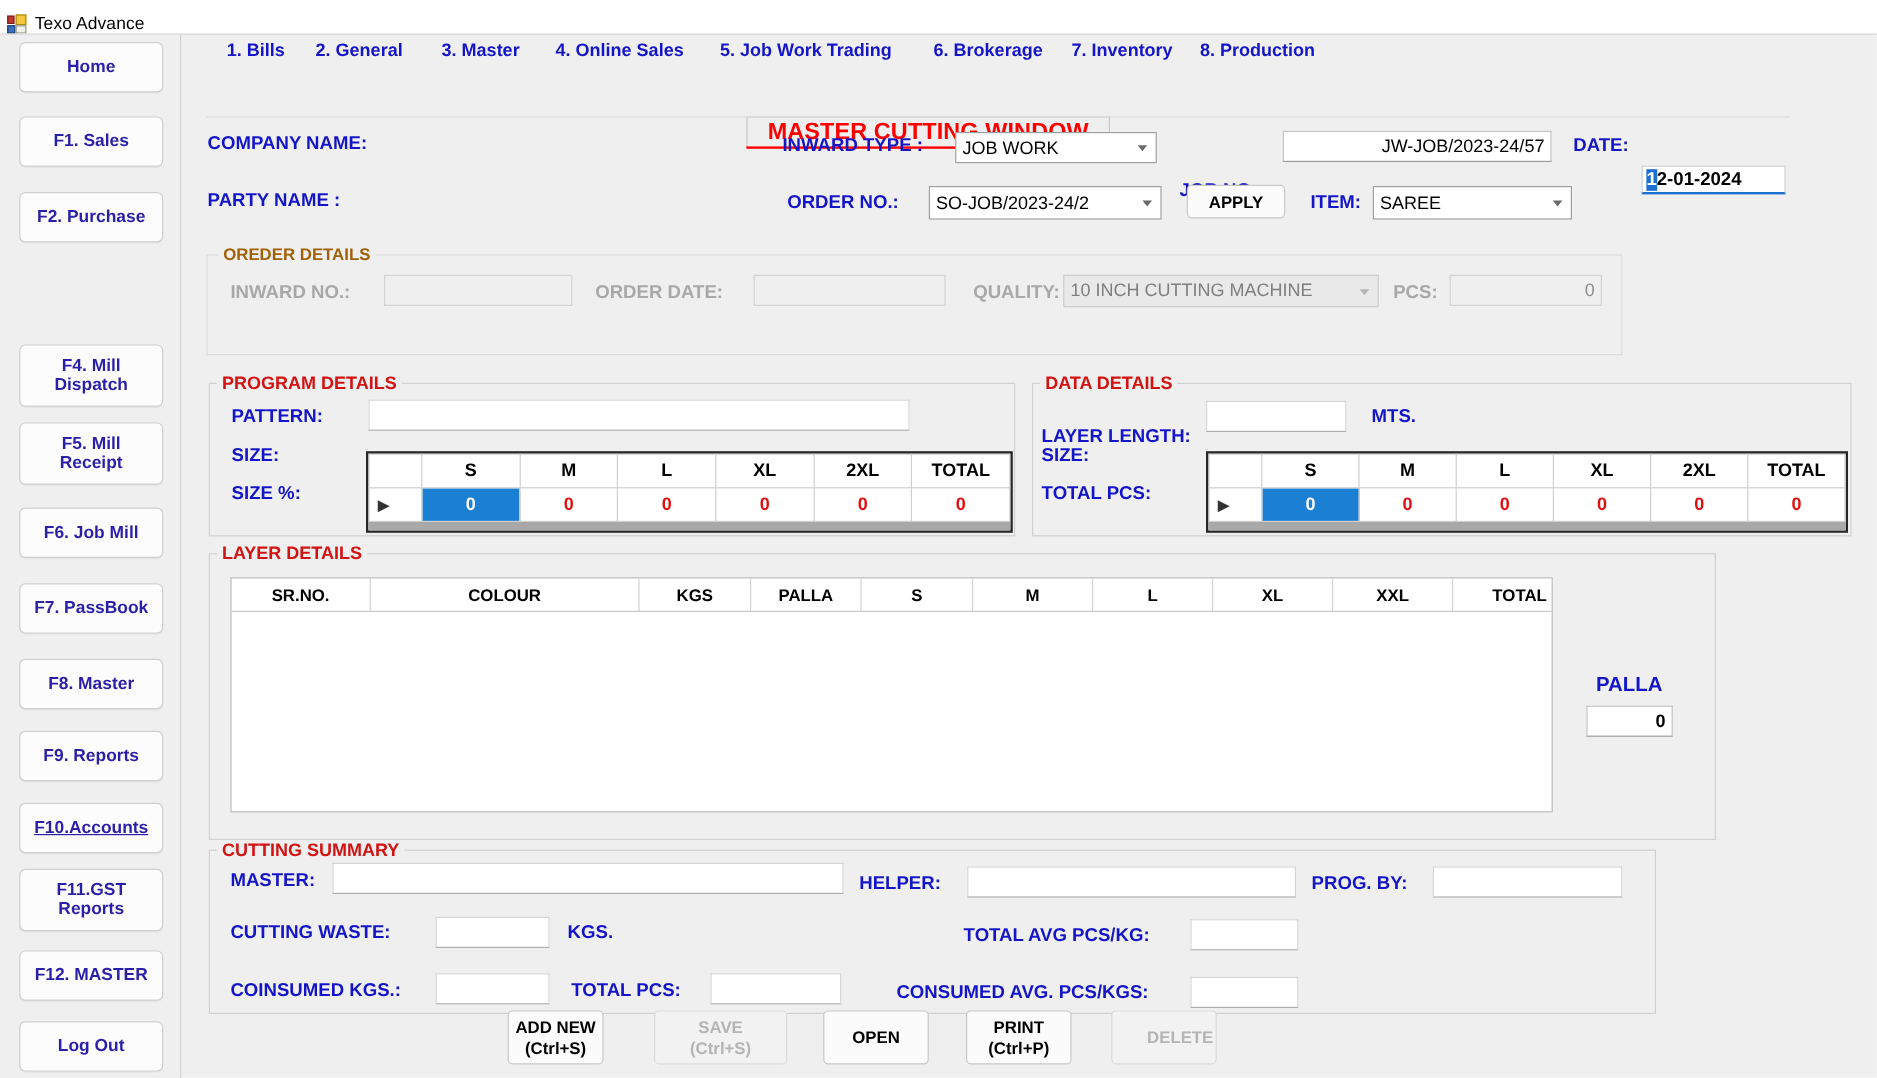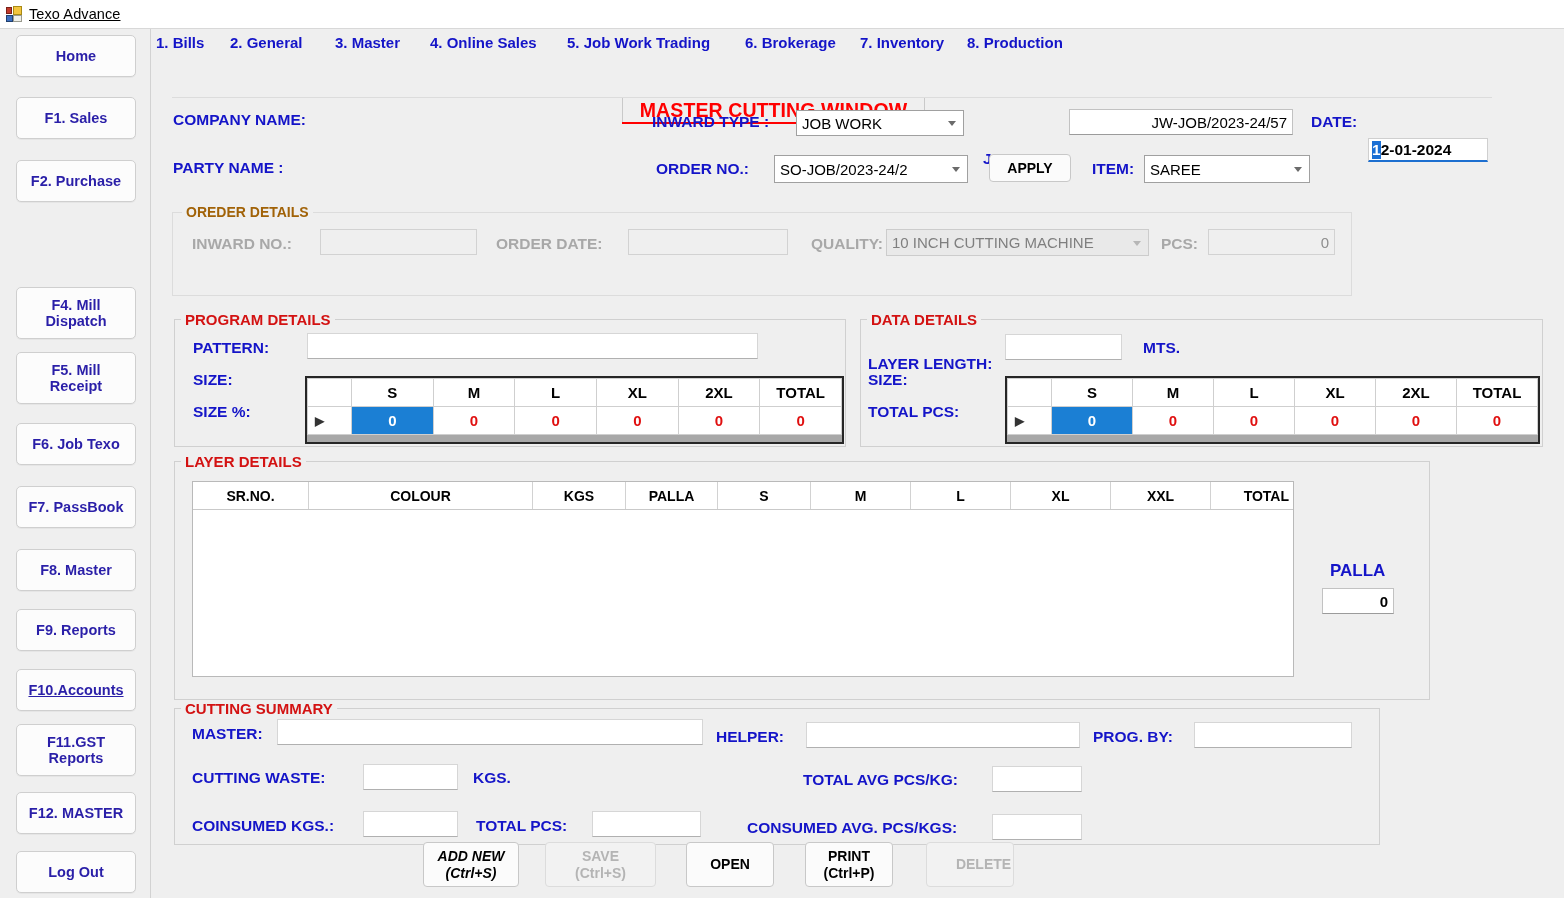--- a/index.html
+++ b/index.html
@@ -8,21 +8,21 @@
     width: 1564px; height: 898px;
     overflow: hidden;
     background: #ffffff;
     font-family: "Liberation Sans", sans-serif;
   }
 
   
   #titlebar {
     position: absolute; left: 0; top: 0; width: 1564px; height: 28px;
     background: #ffffff;
-    display: flex; align-items: center; text-decoration: underline;
+    display: flex; align-items: flex-end;
   }
   #titlebar .ico {
     width: 16px; height: 16px; margin-left: 6px; margin-right: 7px;
     position: relative; flex: none;
   }
   #titlebar .ico i { position: absolute; display: block; }
   #titlebar .ico .q1 { left: 0; top: 1px;  width: 6px;  height: 7px;  background: #c0392b; border: 1px solid #7a2018; }
   #titlebar .ico .q2 { left: 7px; top: 0;  width: 9px;  height: 9px;  background: #f3c53d; border: 1px solid #a98a15; }
   #titlebar .ico .q3 { left: 0; top: 9px;  width: 7px;  height: 7px;  background: #3d6fc0; border: 1px solid #20406e; }
   #titlebar .ico .q4 { left: 7px; top: 9px; width: 9px; height: 7px;  background: #f0f0ea; border: 1px solid #9a9a8e; }
@@ -53,21 +53,21 @@
     cursor: pointer;
     box-shadow: 0 1px 0 rgba(0,0,0,.04);
     white-space: pre-line;
   }
 
   
   #menubar { position: absolute; left: 151px; top: 0; width: 1413px; height: 30px; }
   .mitem {
     position: absolute; top: 5px;
     color: #1414c8; font-weight: bold; font-size: 15px;
-    white-space: nowrap; cursor: pointer;
+    white-space: nowrap; cursor: pointer; margin-left: 33px;
   }
 
   
   #wintitle {
     position: absolute; left: 622px; top: 68px; width: 303px; height: 26px;
     background: #efefef;
     border: 1px solid #c9c9c9;
     border-bottom: none;
     color: #ff0000; font-weight: bold; font-size: 19.5px;
     display: flex; align-items: center; justify-content: center;
@@ -192,21 +192,21 @@
 <div id="form">
 
   <div id="sidebar">
     <div class="sbtn" style="top:6px;   height:42px;">Home</div>
     <div class="sbtn" style="top:68px;  height:42px;">F1. Sales</div>
     <div class="sbtn" style="top:131px; height:42px;">F2. Purchase</div>
     <div class="sbtn" style="top:258px; height:52px;">F4. Mill
 Dispatch</div>
     <div class="sbtn" style="top:323px; height:52px;">F5. Mill
 Receipt</div>
-    <div class="sbtn" style="top:394px; height:42px;">F6. Job Texo</div>
+    <div class="sbtn" style="top:394px; height:42px;">F6. Job Mill</div>
     <div class="sbtn" style="top:457px; height:42px;">F7. PassBook</div>
     <div class="sbtn" style="top:520px; height:42px;">F8. Master</div>
     <div class="sbtn" style="top:580px; height:42px;">F9. Reports</div>
     <div class="sbtn" style="top:640px; height:42px;text-decoration:underline;">F10.Accounts</div>
     <div class="sbtn" style="top:695px; height:52px;">F11.GST
 Reports</div>
     <div class="sbtn" style="top:763px; height:42px;">F12. MASTER</div>
     <div class="sbtn" style="top:822px; height:42px;">Log Out</div>
   </div>
 
@@ -410,21 +410,21 @@
 
   <span class="lbl" style="left:192px; top:788px;">COINSUMED KGS.:</span>
   <div class="tb underline" style="left:363px; top:782px; width:95px; height:26px;"></div>
 
   <span class="lbl" style="left:476px; top:788px;">TOTAL PCS:</span>
   <div class="tb underline" style="left:592px; top:782px; width:109px; height:26px;"></div>
 
   <span class="lbl" style="left:747px; top:790px;">CONSUMED AVG. PCS/KGS:</span>
   <div class="tb underline" style="left:992px; top:785px; width:90px; height:26px;"></div>
 
-  <div class="btn" style="left:423px; top:813px; width:96px; height:45px;font-style:italic;">ADD NEW
+  <div class="btn" style="left:423px; top:813px; width:80px; height:45px;">ADD NEW
 (Ctrl+S)</div>
   <div class="btn dis" style="left:545px; top:813px; width:111px; height:45px;">SAVE
 (Ctrl+S)</div>
   <div class="btn" style="left:686px; top:813px; width:88px; height:45px;">OPEN</div>
   <div class="btn" style="left:805px; top:813px; width:88px; height:45px;">PRINT
 (Ctrl+P)</div>
   <div class="btn dis" style="left:926px; top:813px; width:88px; height:45px;padding-left:27px;">DELETE</div>
 
 </div>
 

